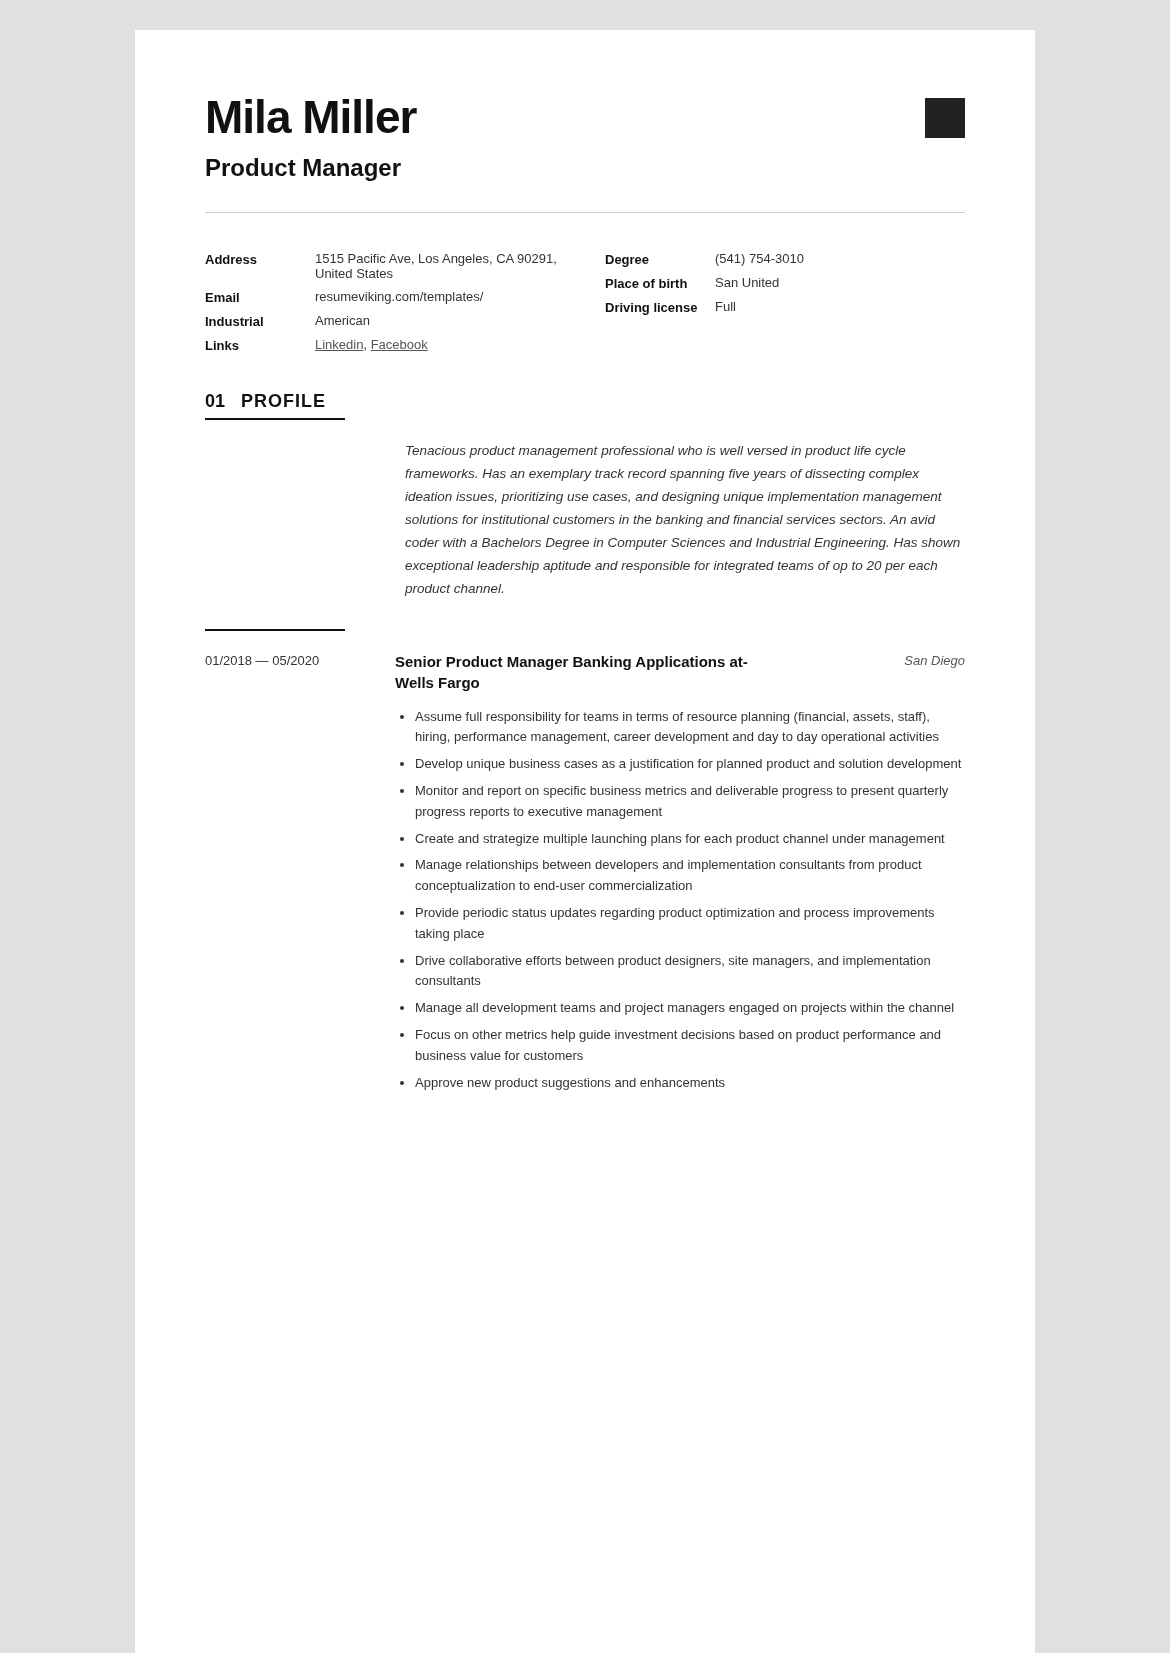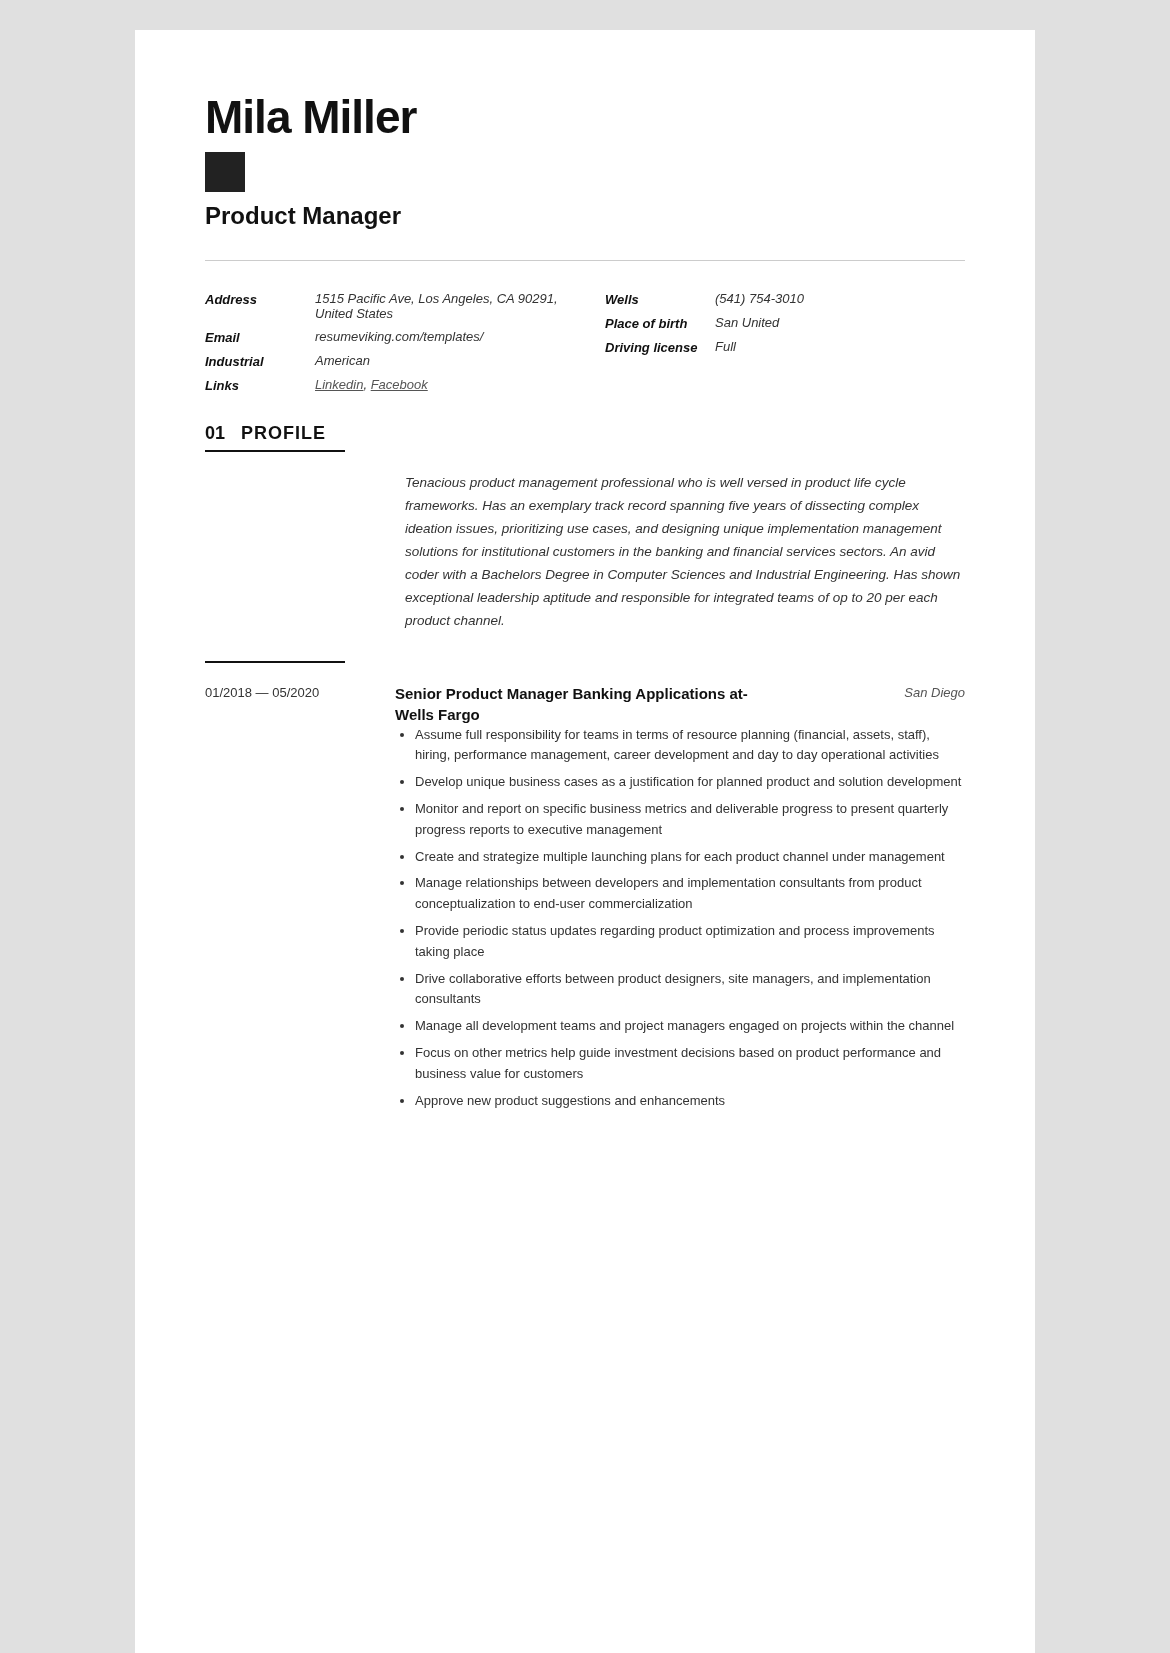--- a/index.html
+++ b/index.html
@@ -22,21 +22,20 @@
       min-height: 1653px;
       padding: 60px 70px;
       position: relative;
     }
 
     .header-section {
       display: flex;
       justify-content: space-between;
       align-items: flex-start;
       margin-bottom: 10px;
-      flex-direction: column;
     }
 
     .name {
       font-size: 46px;
       font-weight: 900;
       color: #111111;
       letter-spacing: -1px;
     }
 
     .color-block {
@@ -57,22 +56,21 @@
     .divider-thin {
       border: none;
       border-top: 1px solid #cccccc;
       margin: 20px 0;
     }
 
     .contact-grid {
       display: grid;
       grid-template-columns: 1fr 1fr;
       gap: 15px 40px;
-      margin: 30px 0;
-      font-style: italic;
+      margin: 38px 0;
     }
 
     .contact-left, .contact-right {
       display: flex;
       flex-direction: column;
       gap: 8px;
     }
 
     .contact-row {
       display: flex;
@@ -146,20 +144,21 @@
 
     .employment-dates {
       font-size: 13px;
       color: #333333;
       padding-top: 2px;
     }
 
     .employment-content {
       display: flex;
       flex-direction: column;
+      gap: 14px;
     }
 
     .employment-title-row {
       display: flex;
       justify-content: space-between;
       align-items: flex-start;
     }
 
     .employment-title {
       font-size: 15px;
@@ -231,21 +230,21 @@
         <span class="contact-label">Links</span>
         <span class="contact-value">
           <a href="#">Linkedin</a>,
           <a href="#">Facebook</a>
         </span>
       </div>
     </div>
 
     <div class="contact-right">
       <div class="contact-row">
-        <span class="contact-label">Wells</span>
+        <span class="contact-label">Degree</span>
         <span class="contact-value">(541) 754-3010</span>
       </div>
       <div class="contact-row">
         <span class="contact-label">Place of birth</span>
         <span class="contact-value">San United</span>
       </div>
       <div class="contact-row">
         <span class="contact-label">Driving license</span>
         <span class="contact-value">Full</span>
       </div>

